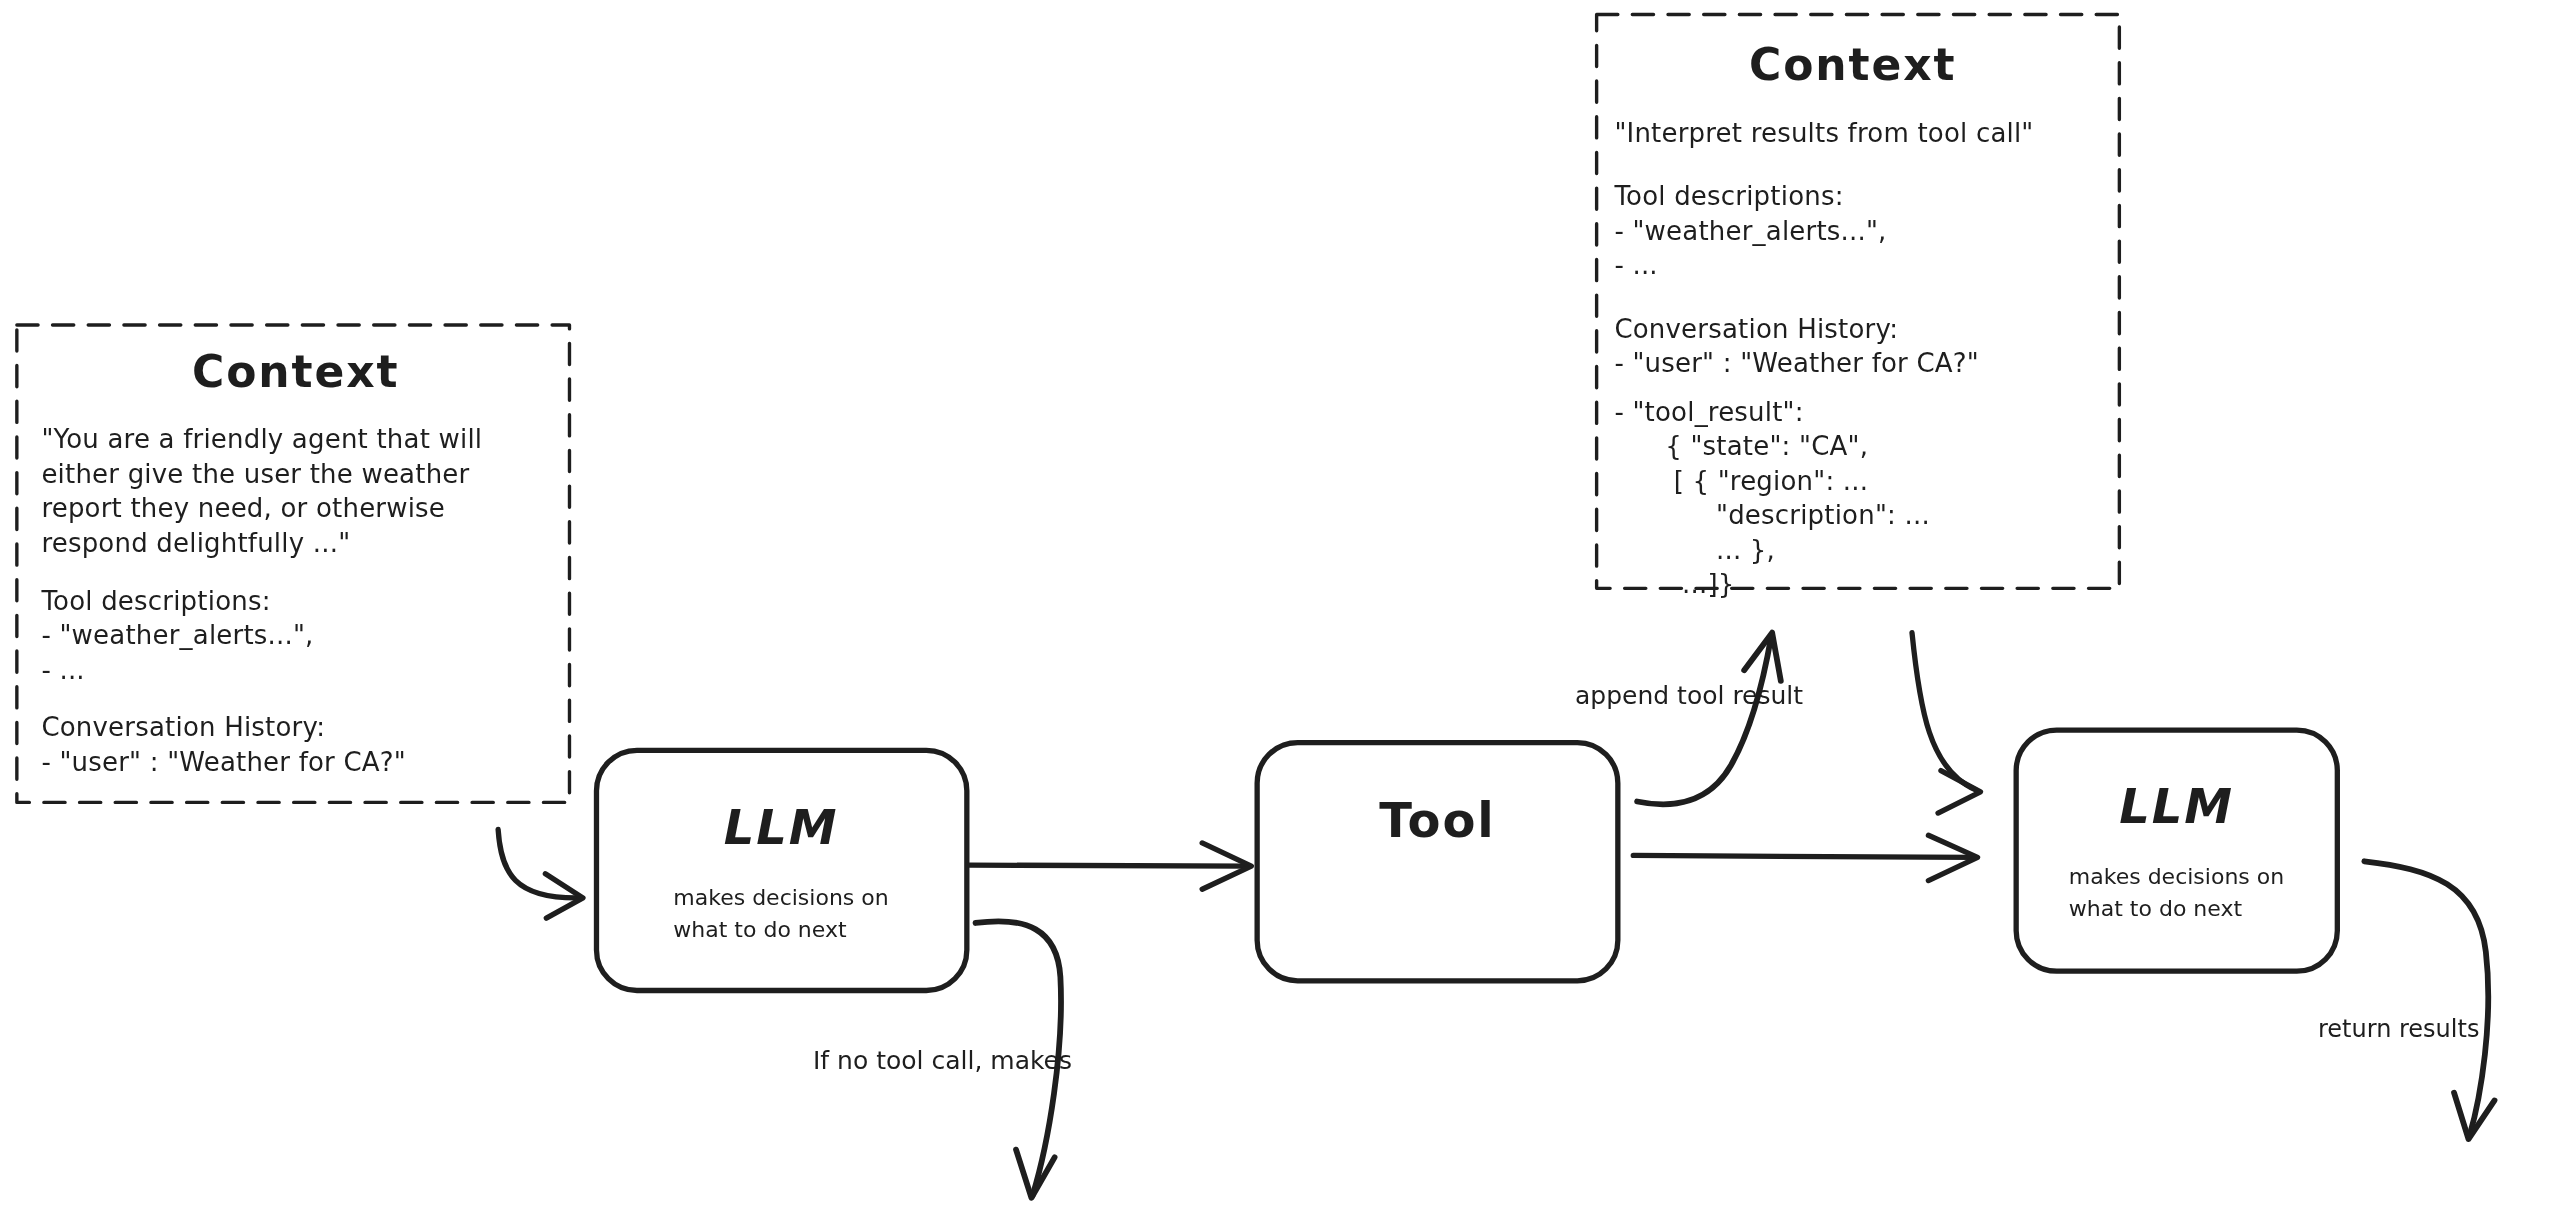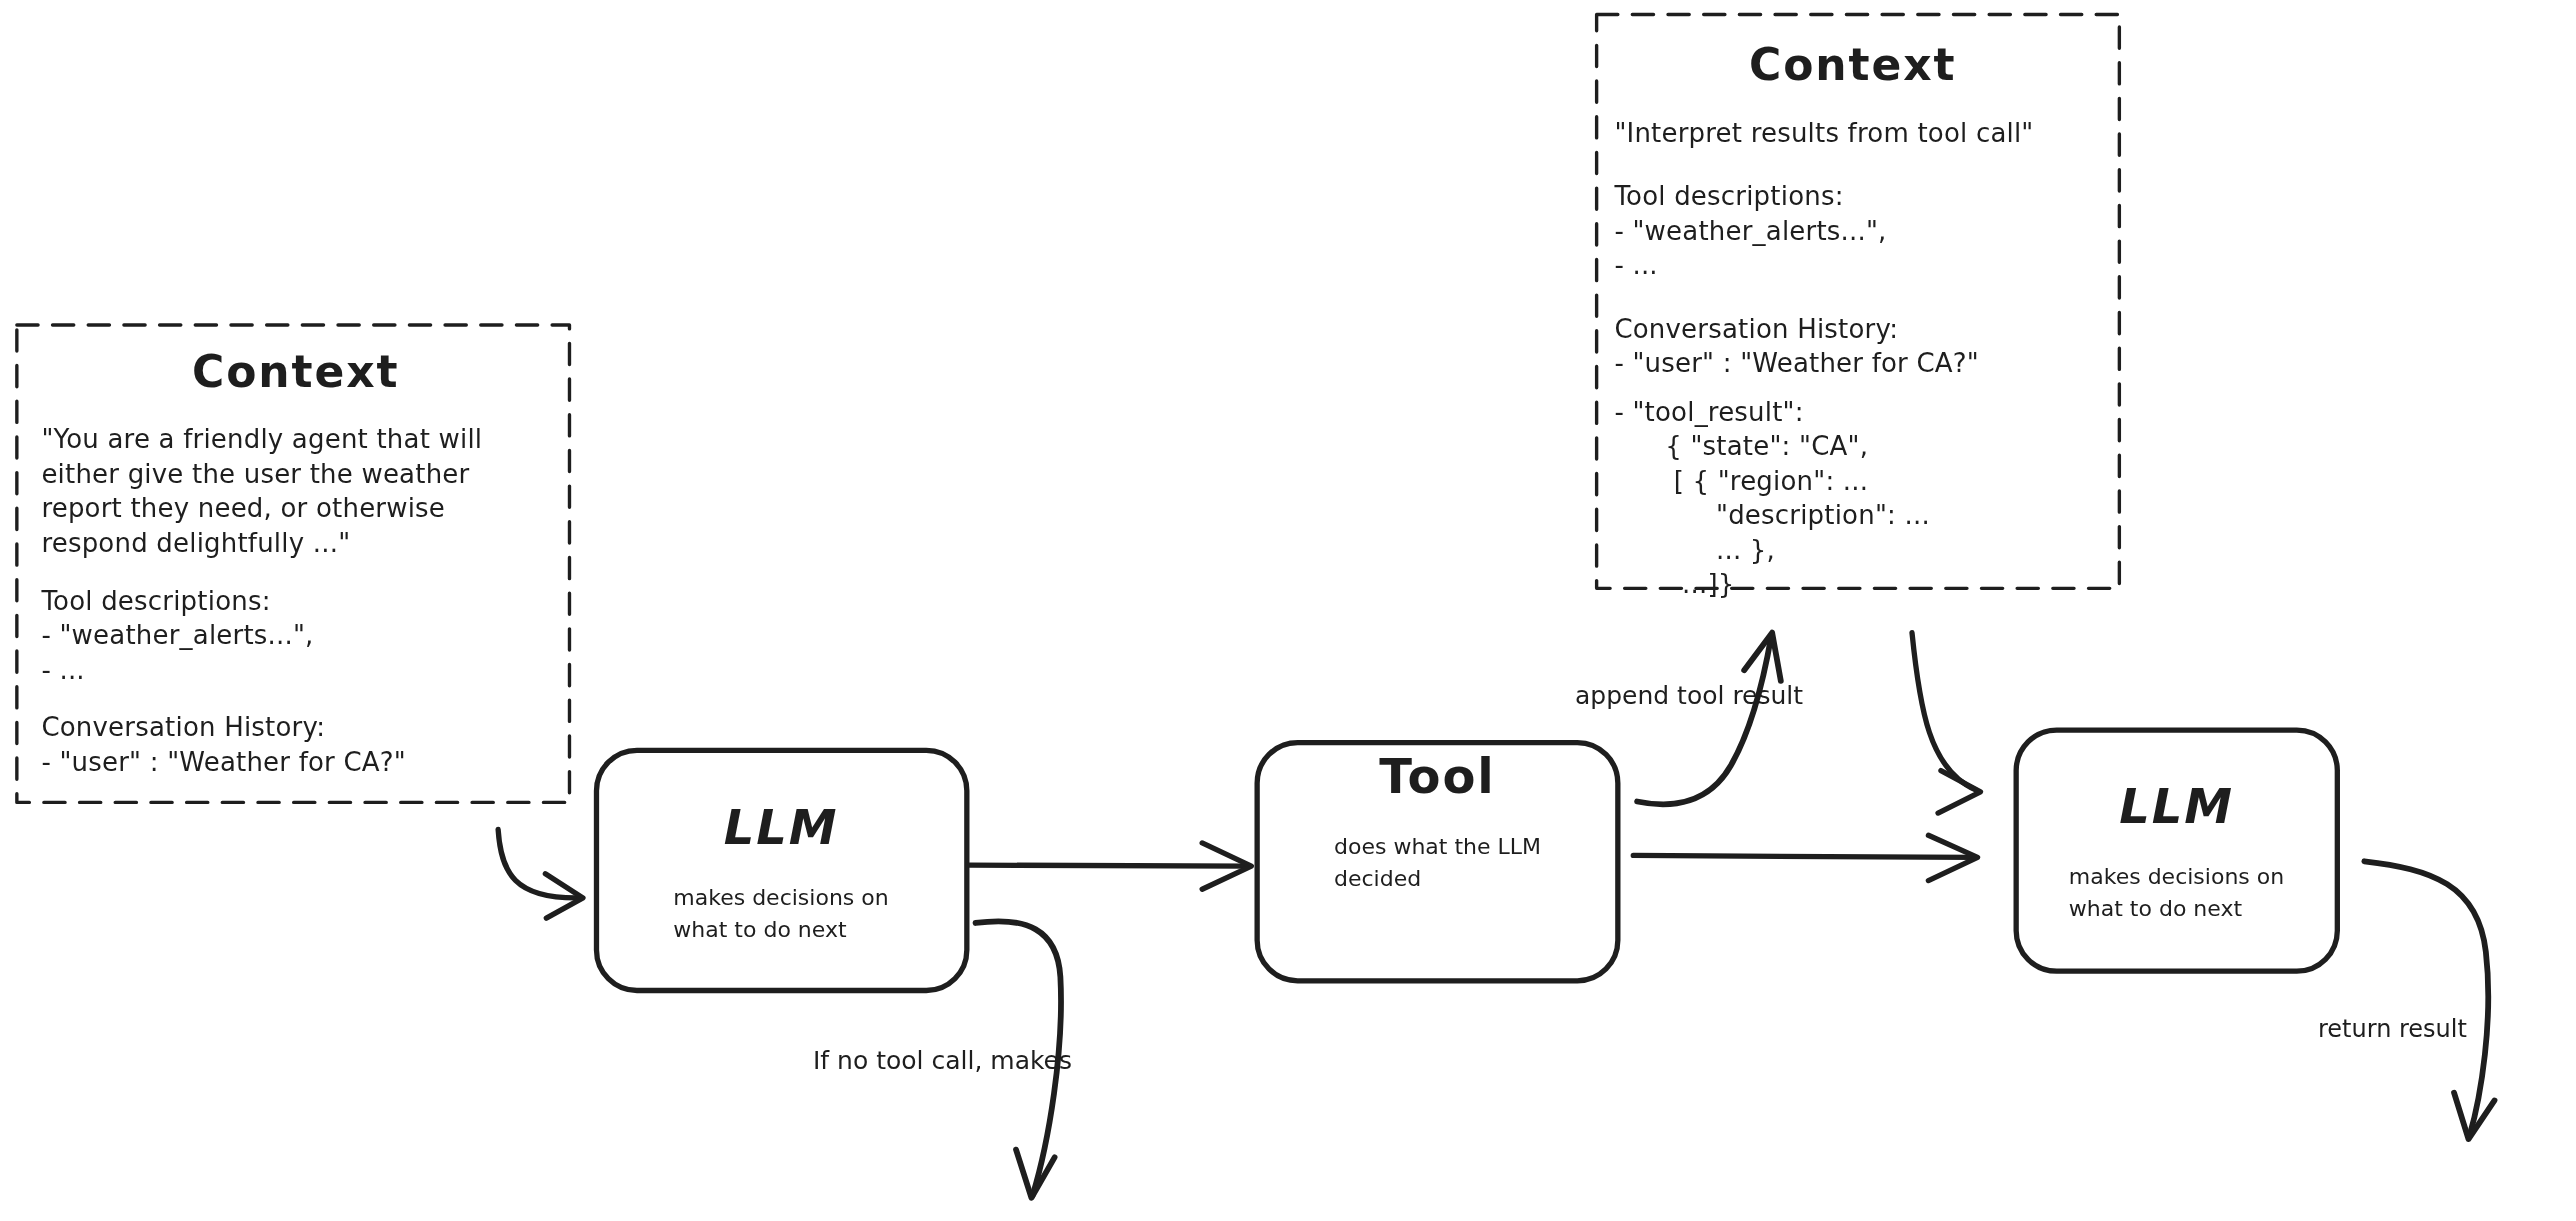--- a/index.html
+++ b/index.html
@@ -120,28 +120,26 @@
   </div>
 
   <div class="abs node" style="left:596px;top:751px;width:370px;height:240px;">
     <h3 class="node-title italic">LLM</h3>
     <p class="node-sub">makes decisions on
 what to do next</p>
   </div>
 
   <div class="abs node" style="left:1257px;top:701px;width:361px;height:238px;">
     <h3 class="node-title">Tool</h3>
-    <p class="node-sub">does what the LLM
-decided</p>
   </div>
 
   <div class="abs node" style="left:2016px;top:730px;width:321px;height:241px;">
     <h3 class="node-title italic">LLM</h3>
     <p class="node-sub">makes decisions on
 what to do next</p>
   </div>
 
   <div class="abs edge-label" style="left:1539px;top:681px;margin-left:36px;">append tool result</div>
   <div class="abs edge-label" style="left:813px;top:1046px;">If no tool call, makes</div>
-  <div class="abs edge-label" style="left:2318px;top:1015px;font-size:24px;">return result</div>
+  <div class="abs edge-label" style="left:2318px;top:1015px;font-size:24px;">return results</div>
 
 </div>
 
 
 </body></html>

